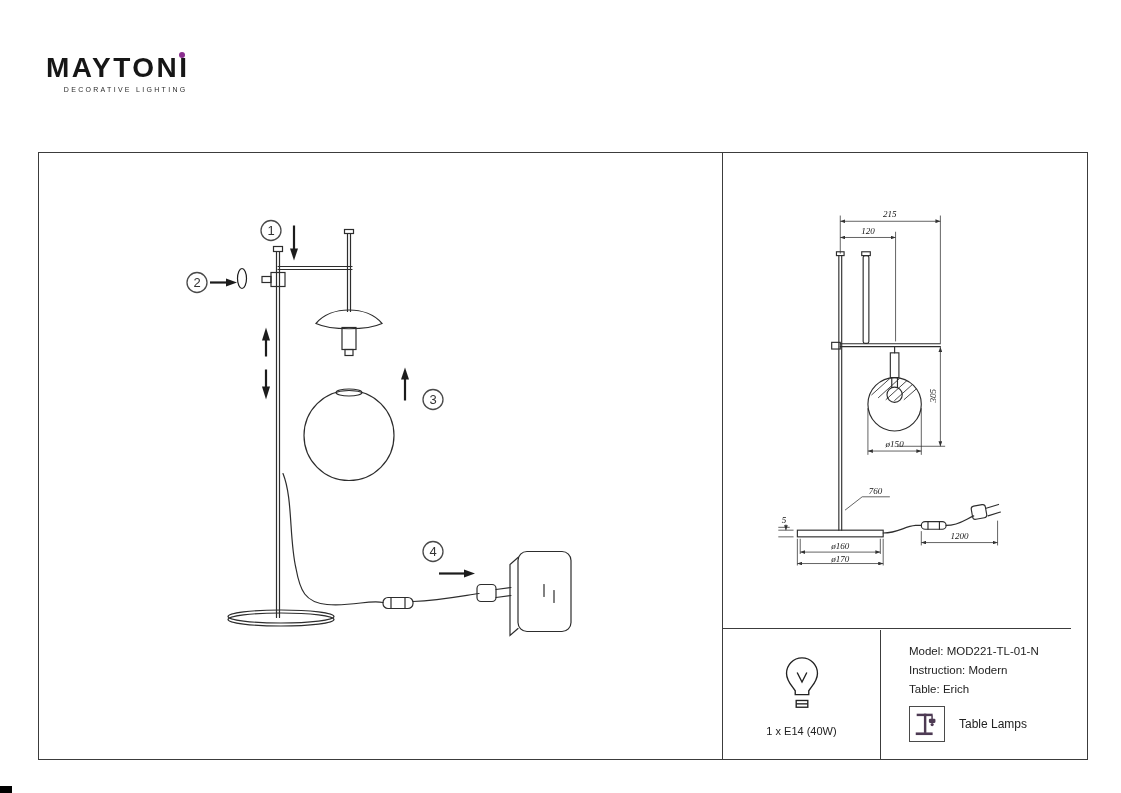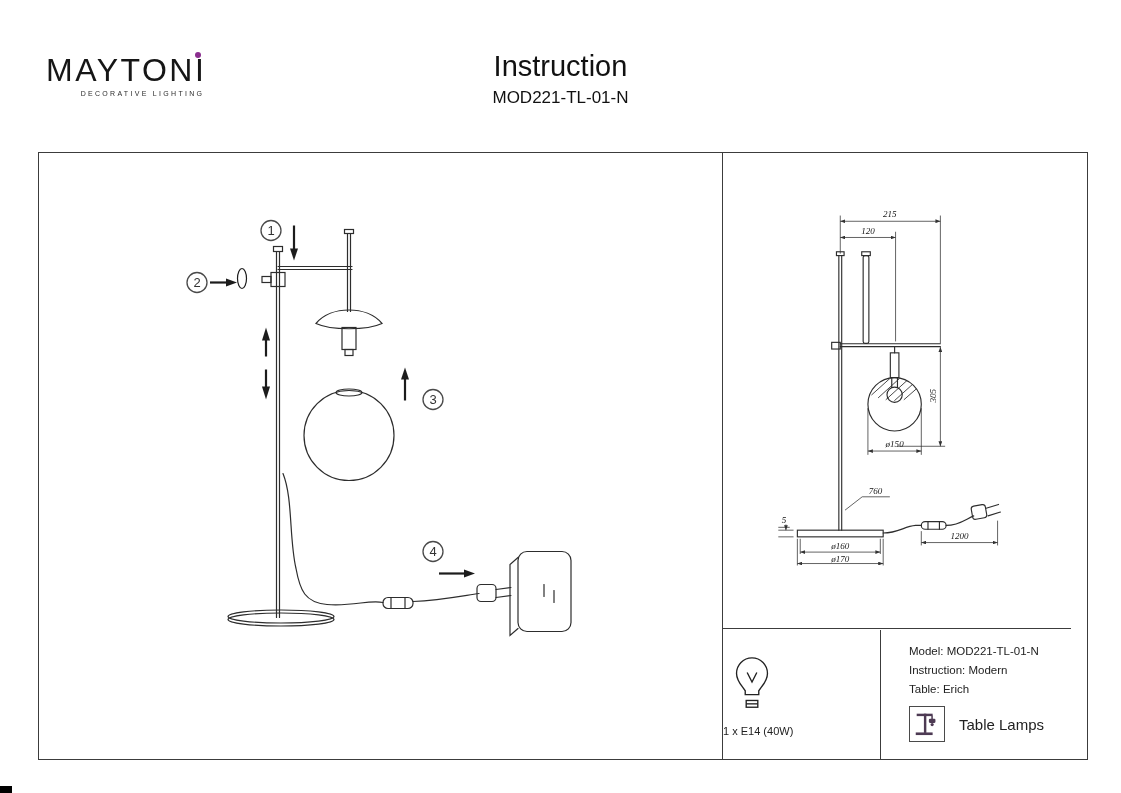--- a/index.html
+++ b/index.html
@@ -2,40 +2,40 @@
 <html><head>
 <meta charset="utf-8">
 <style>
   * { margin:0; padding:0; box-sizing:border-box; }
   html,body { background:#e9e9e9; }
   body { font-family:"Liberation Sans", sans-serif; }
   .page { position:relative; width:1121px; height:793px; background:#ffffff; overflow:hidden; margin:0 auto; }
 
   
   .logo { position:absolute; left:46px; top:54px; }
-  .logo-name { position:relative; display:inline-block; font-size:32px; font-weight:normal; letter-spacing:2.5px; color:#161616; line-height:1; }
+  .logo-name { position:relative; display:inline-block; font-size:28px; font-weight:bold; letter-spacing:2.5px; color:#161616; line-height:1; }
   .logo-dot { position:absolute; right:5px; top:-2px; width:6px; height:6px; border-radius:50%; background:#8b2f8f; }
   .logo-tag { font-size:7px; letter-spacing:2.3px; color:#2b2b2b; text-align:right; margin-top:4px; padding-right:2px; }
   .titleblock { position:absolute; left:0; top:50px; width:100%; text-align:center; color:#111; }
   .title { font-size:29px; font-weight:400; }
   .model { font-size:17px; margin-top:5px; }
 
   
   .diagram-box { position:absolute; left:38px; top:152px; width:1050px; height:608px; border:1.5px solid #3c3c3c; background:#fff; }
   .panel-left { position:absolute; left:0; top:0; width:684px; height:100%; border-right:1.4px solid #3c3c3c; }
   .panel-right-top { position:absolute; left:684px; top:0; right:16px; height:476px; border-bottom:1.4px solid #3c3c3c; }
   .cell-bulb { position:absolute; left:684px; top:477px; width:158px; bottom:0; border-right:1.4px solid #3c3c3c;
-               display:flex; flex-direction:column; align-items:flex-start; justify-content:center; }
+               display:flex; flex-direction:column; align-items:center; justify-content:center; }
   .cell-info { position:absolute; left:843px; top:477px; right:0; bottom:0; padding:15px 10px 0 27px; }
 
   .bulb-spec { font-size:11px; color:#222; margin-top:7px; }
   .info-line { font-size:11.5px; color:#222; margin-bottom:7px; }
   .cat { display:flex; align-items:center; margin-top:11px; }
   .cat-box { width:36px; height:36px; border:1px solid #4a4a4a; display:flex; align-items:center; justify-content:center; flex:0 0 auto; }
-  .cat-label { font-size:15px; color:#222; margin-left:14px; }
+  .cat-label { font-size:12px; color:#222; margin-left:14px; }
 
   
   .draw { width:100%; height:100%; display:block; }
   .ink line, .ink path, .ink rect, .ink circle, .ink ellipse { stroke:#2d2d2d; fill:none; stroke-width:1.2; stroke-linecap:round; }
   .hatch line { stroke:#2d2d2d; stroke-width:0.9; }
   .steps circle { stroke:#4a4a4a; fill:none; stroke-width:1.3; }
   .steps text { font-size:13px; fill:#333; text-anchor:middle; dominant-baseline:central; font-family:"Liberation Sans",sans-serif; }
   .arrows line { stroke:#1c1c1c; stroke-width:2.2; }
   .arrows polygon { fill:#1c1c1c; stroke:none; }
   .arrows .rot { fill:none; stroke:#1c1c1c; stroke-width:1.2; }
@@ -52,24 +52,20 @@
 <div class="page">
 
   <div class="logo">
     <div class="logo-name">
       <span>MAYTONI</span>
       <span class="logo-dot"></span>
     </div>
     <div class="logo-tag">DECORATIVE LIGHTING</div>
   </div>
 
-  <div class="titleblock">
-    <div class="title">Instruction</div>
-    <div class="model">MOD221-TL-01-N</div>
-  </div>
 
   <div class="diagram-box">
 
     <div class="panel-left">
       <svg class="draw" viewBox="0 0 683 605">
         <g class="ink">
 
           <line x1="237.5" y1="98" x2="237.5" y2="464"></line>
           <line x1="240.5" y1="98" x2="240.5" y2="464"></line>
           <rect x="234.5" y="93" width="9" height="5"></rect>

